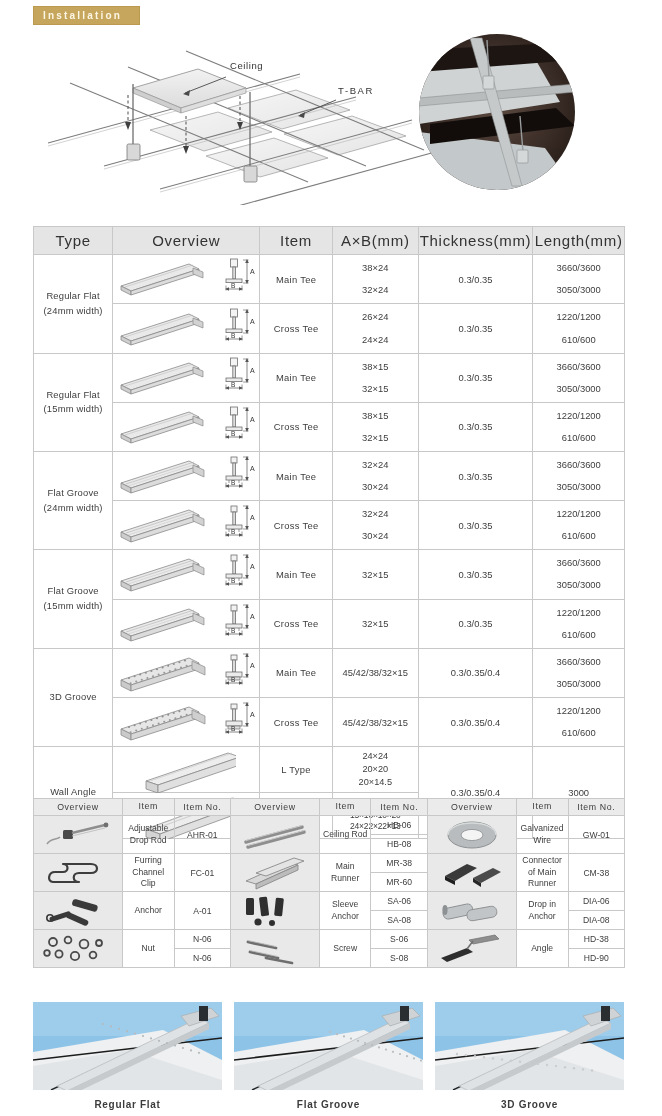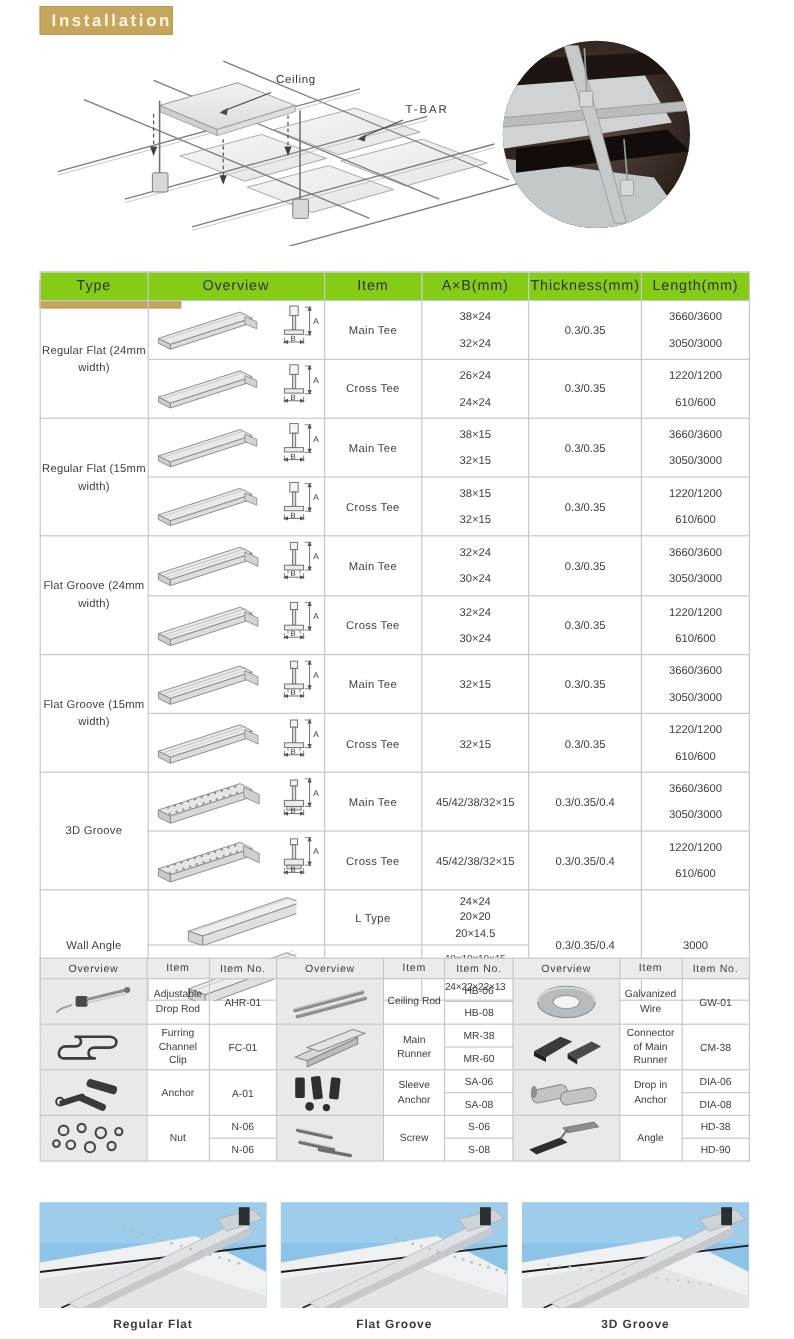--- a/index.html
+++ b/index.html
@@ -11,24 +11,24 @@
     color: #3a3a3a;
     position: relative;
     overflow: hidden;
   }
 
   
   .banner {
     display: inline-block;
     background: #c6a65c;
     color: #fdf6e4;
-    font-size: 14px;
+    font-size: 10px;
     letter-spacing: 2.2px;
     font-weight: bold;
-    padding: 3px 0 3px 9px;
+    padding: 3px 17px 3px 9px;
     border: 1px solid #bb9a4f;
     text-transform: none;
   }
   .banner-wrap { position: absolute; left: 33px; }
 
   
   #install-area { position: absolute; left: 0; top: 20px; width: 662px; height: 185px; }
   .lbl { font-size: 9.5px; fill: #333; letter-spacing: .6px; }
   .tbar-lbl { font-size: 9.5px; fill: #333; letter-spacing: 1.6px; }
 
@@ -41,23 +41,23 @@
     color: #3d3d3d;
   }
   #spec-table td, #spec-table th {
     border: 1px solid #c8c8c8;
     text-align: center;
     vertical-align: middle;
     padding: 2px 1px;
     font-weight: normal;
   }
   #spec-table thead th {
-    background: #84cc16;
+    background: #e5e5e5;
     height: 23px;
-    font-size: 12px;
+    font-size: 15px;
     letter-spacing: .7px;
     color: #333;
   }
   .c-type   { width: 97px; line-height: 1.55; letter-spacing: .2px; }
   .c-ov     { width: 128px; padding: 0 !important; }
   .c-item   { width: 89px; letter-spacing: .3px; }
   .c-ab     { width: 92px; }
   .c-th     { width: 93px; }
   .c-len    { width: 92px; }
   .dual { line-height: 2.35; }

